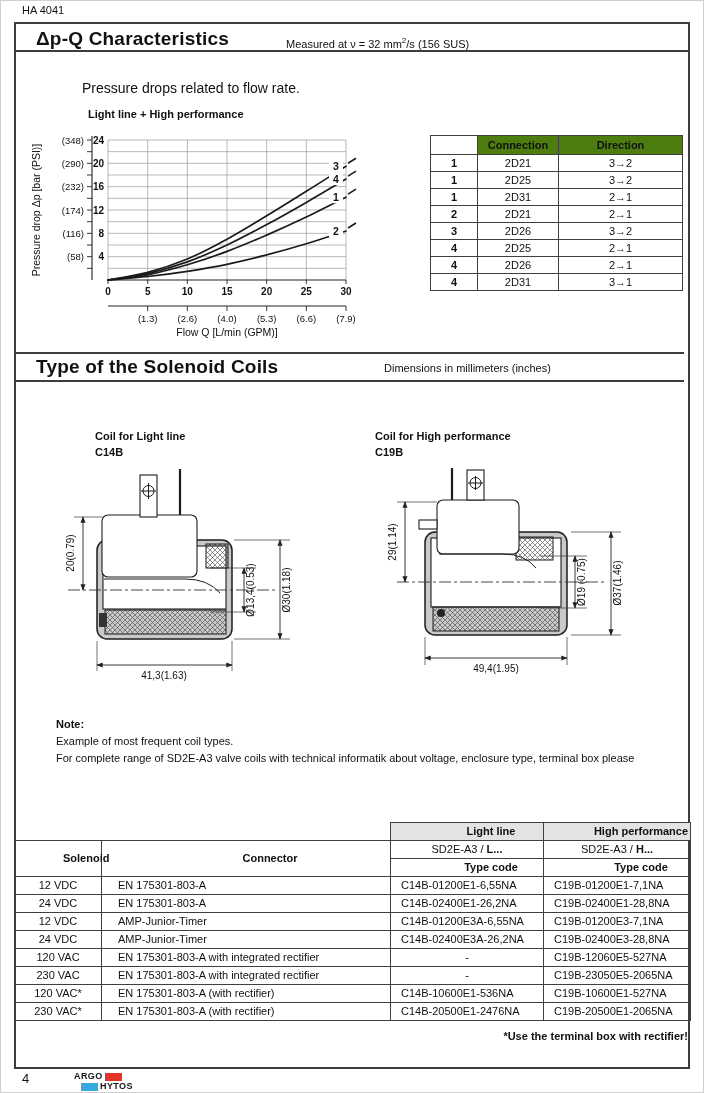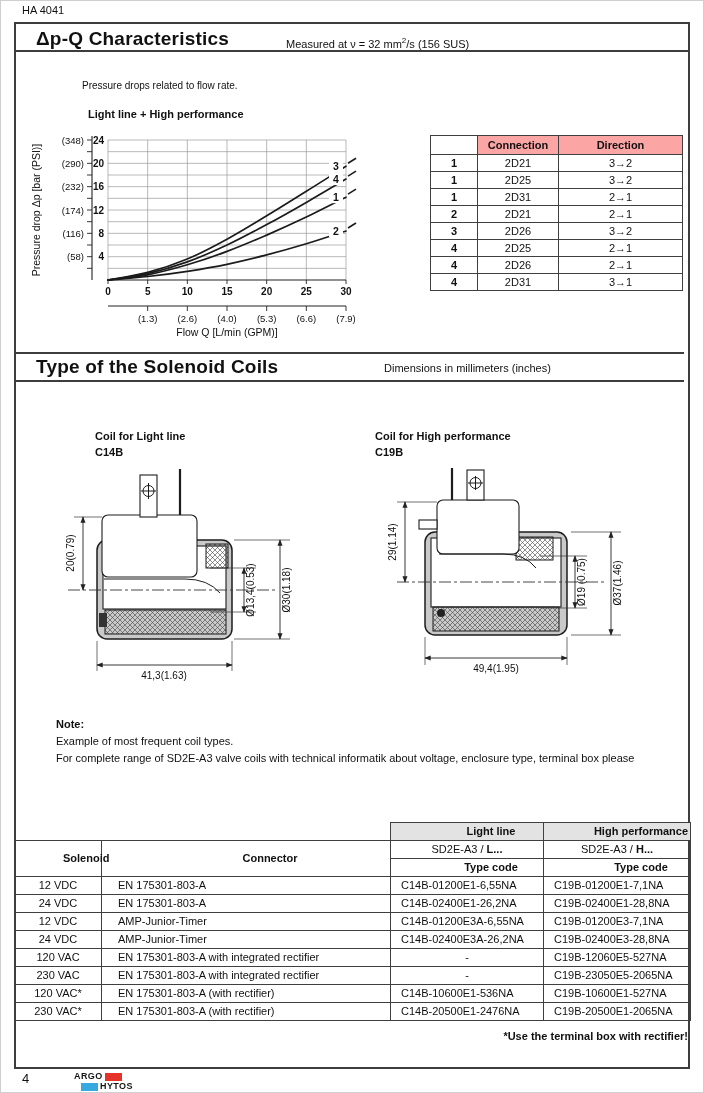--- a/index.html
+++ b/index.html
@@ -9,33 +9,33 @@
   .doc-code{left:22px;top:4px;font-size:11px;}
   .frame{left:14px;top:22px;width:672px;height:1043px;border:2px solid #3d3d3d;}
   .bar1{left:14px;top:22px;width:672px;height:26px;border:2px solid #3d3d3d;background:#fff;}
   .bar2{left:16px;top:352px;width:668px;height:26px;border-top:2px solid #3d3d3d;border-bottom:2px solid #3d3d3d;background:#fff;}
   .sec-title{font-size:19px;font-weight:bold;letter-spacing:0.2px;}
   .t1{left:36px;top:28px;}
   .t2{left:36px;top:356px;}
   .measured{left:286px;top:36px;font-size:11px;}
   .measured sup{font-size:8px;}
   .dims-note{left:372px;top:362px;font-size:11px;padding-left:12px;}
-  .intro{left:82px;top:80px;font-size:10px;}
+  .intro{left:82px;top:80px;font-size:14px;}
   .chart-heading{left:88px;top:108px;font-size:11px;font-weight:bold;}
   .coil-head{font-size:11px;font-weight:bold;line-height:16px;}
   .coil-head-l{left:95px;top:428px;}
   .coil-head-r{left:375px;top:428px;}
   .note-block{left:24px;top:716px;font-size:11px;line-height:17px;width:650px;margin-left:32px;}
   .note-label{font-weight:bold;}
   .footnote{top:1030px;right:16px;font-size:11px;font-weight:bold;}
   .page-num{left:22px;top:1071px;font-size:13px;}
   
   .conn-table{position:absolute;left:430px;top:135px;border-collapse:collapse;table-layout:fixed;}
   .conn-table th,.conn-table td{border:1px solid #3f3f3f;font-size:11px;text-align:center;padding:0;height:16px;line-height:16px;}
-  .conn-table th{background:#fca5a5;font-weight:bold;height:18px;}
+  .conn-table th{background:#4d7c0f;font-weight:bold;height:18px;}
   .conn-table th.blank{background:#fff;}
   .conn-table td.num{font-weight:bold;}
   
   .coil-table{position:absolute;left:14px;top:822px;border-collapse:collapse;table-layout:fixed;width:676px;}
   .coil-table td,.coil-table th{border:1px solid #3f3f3f;font-size:11px;padding:0;height:17px;line-height:17px;}
   .coil-table .nob{border:none;background:transparent;}
   .coil-table th{text-align:center;padding-left:48px;}
   .coil-table th.group{background:#e3e3e3;}
   .coil-table td.variant{text-align:center;font-weight:normal;}
   .coil-table td.variant b{font-weight:bold;}

